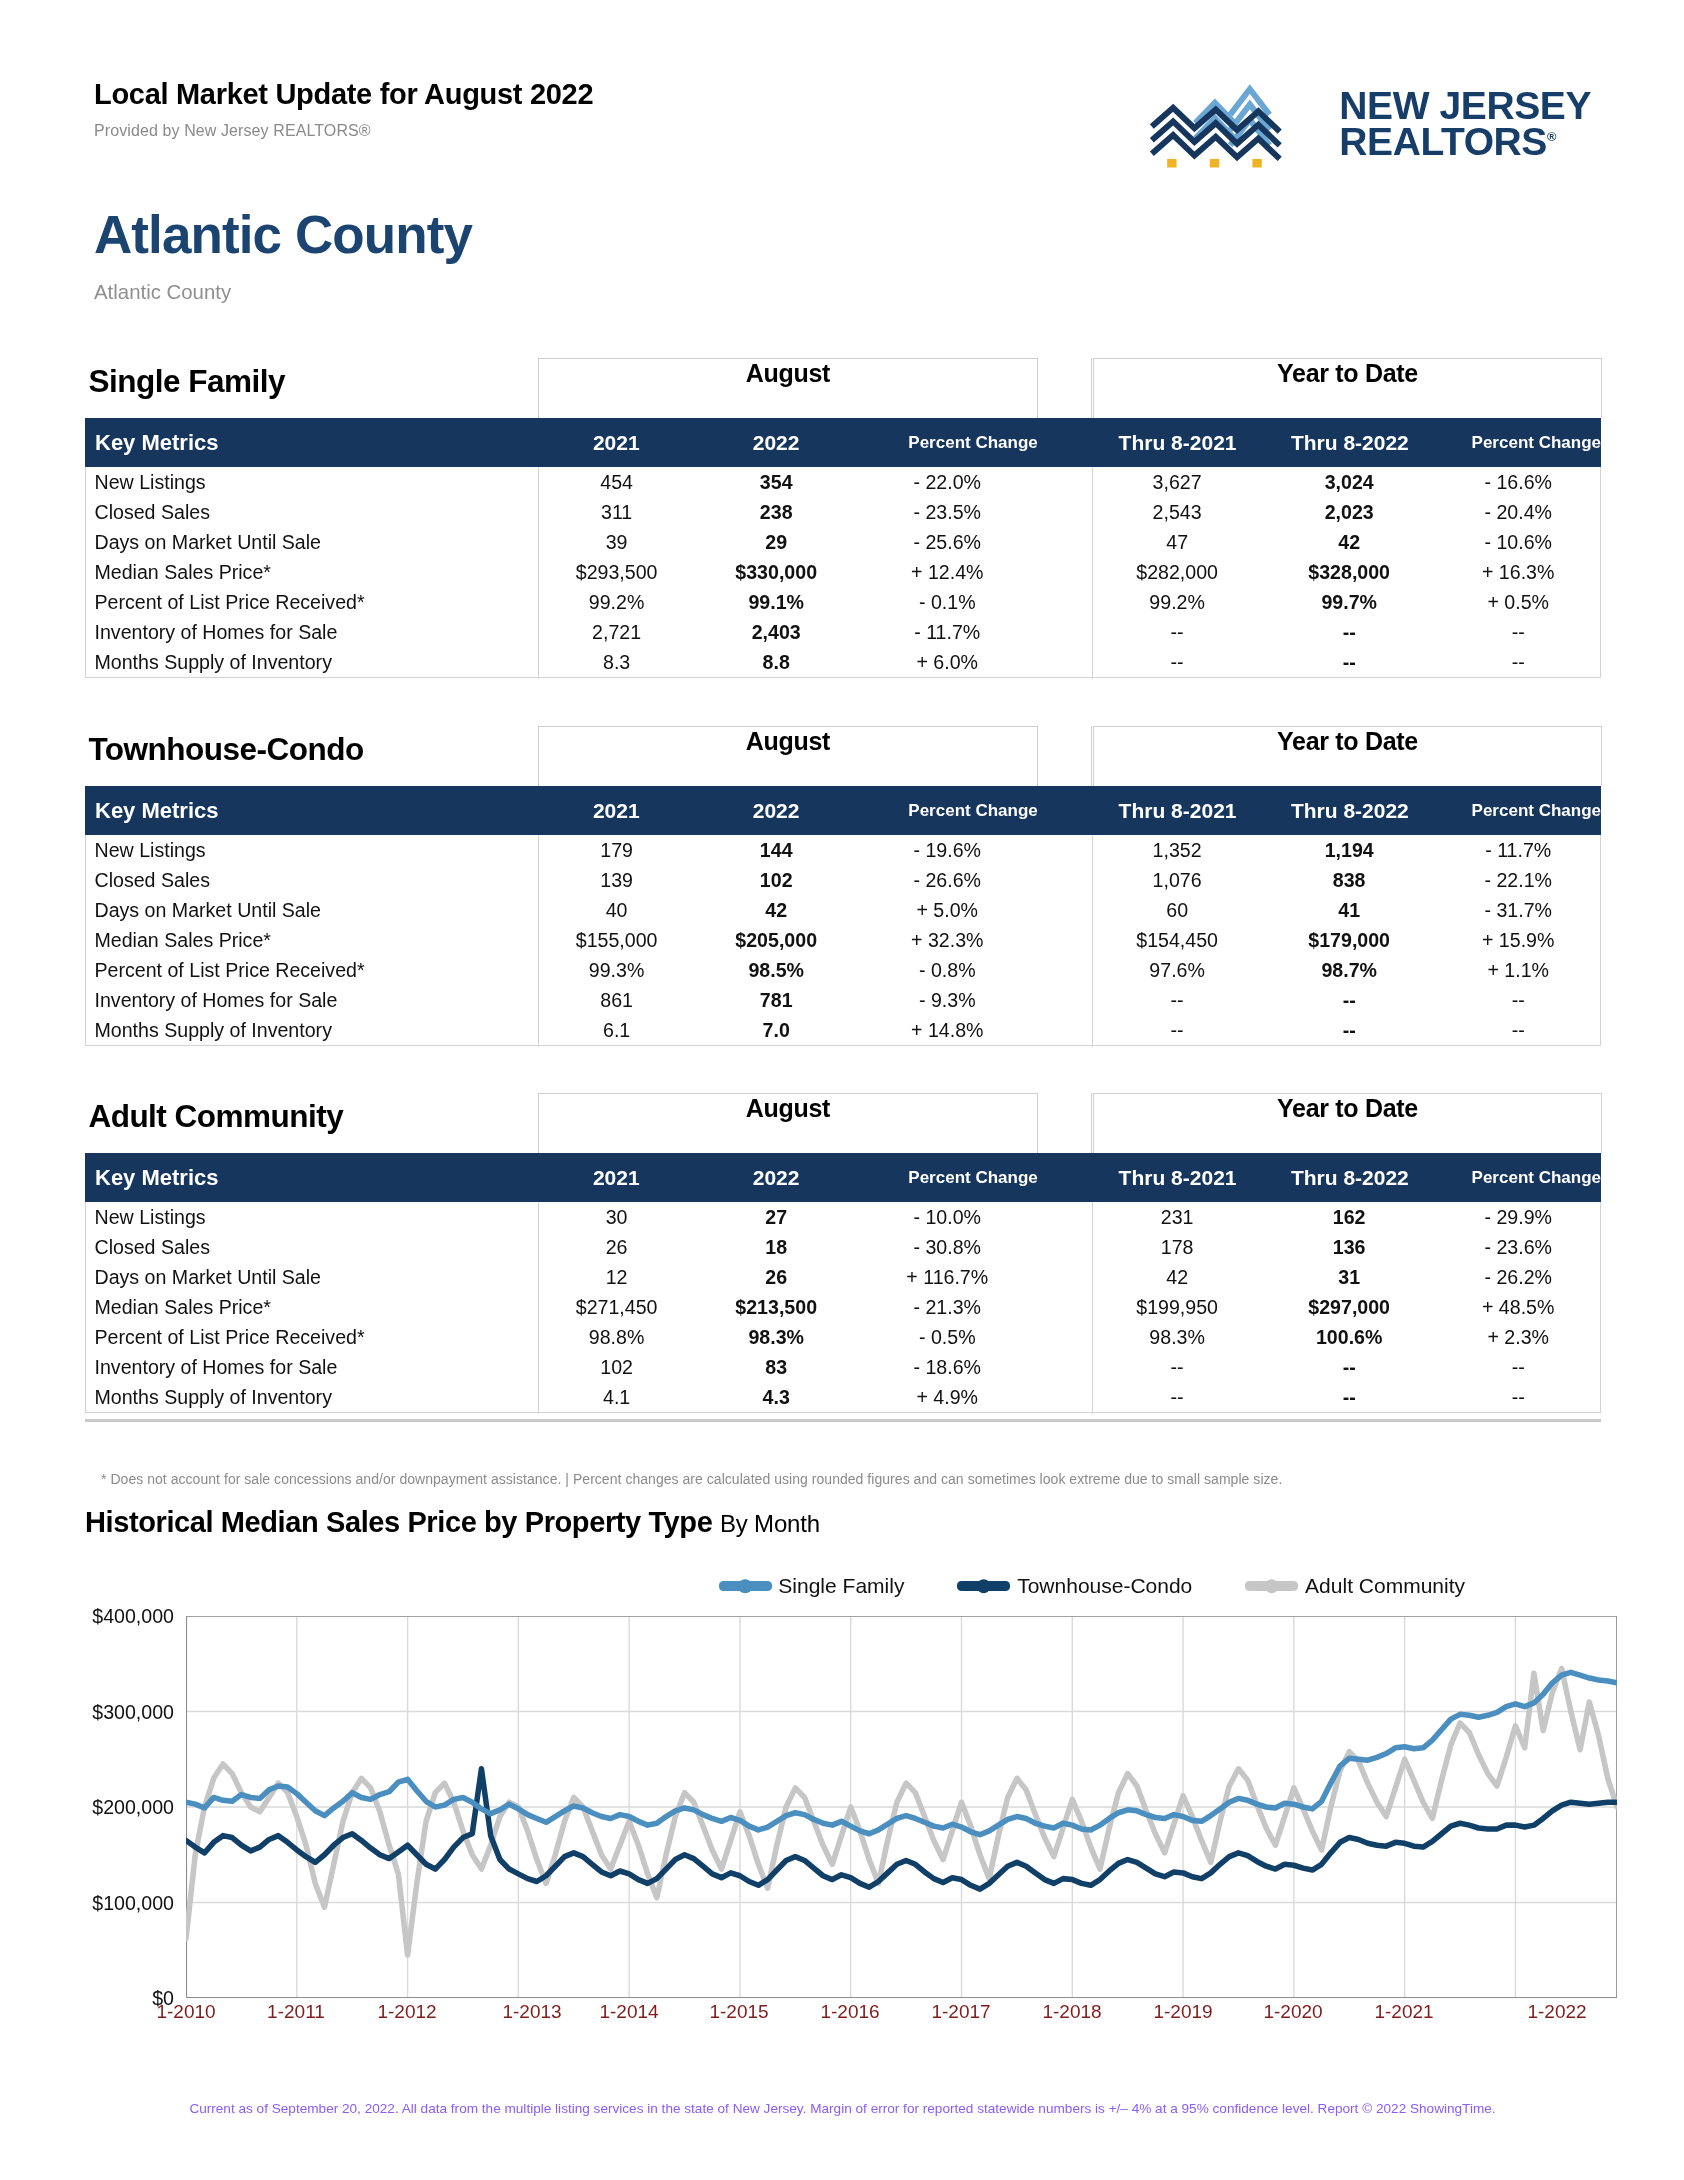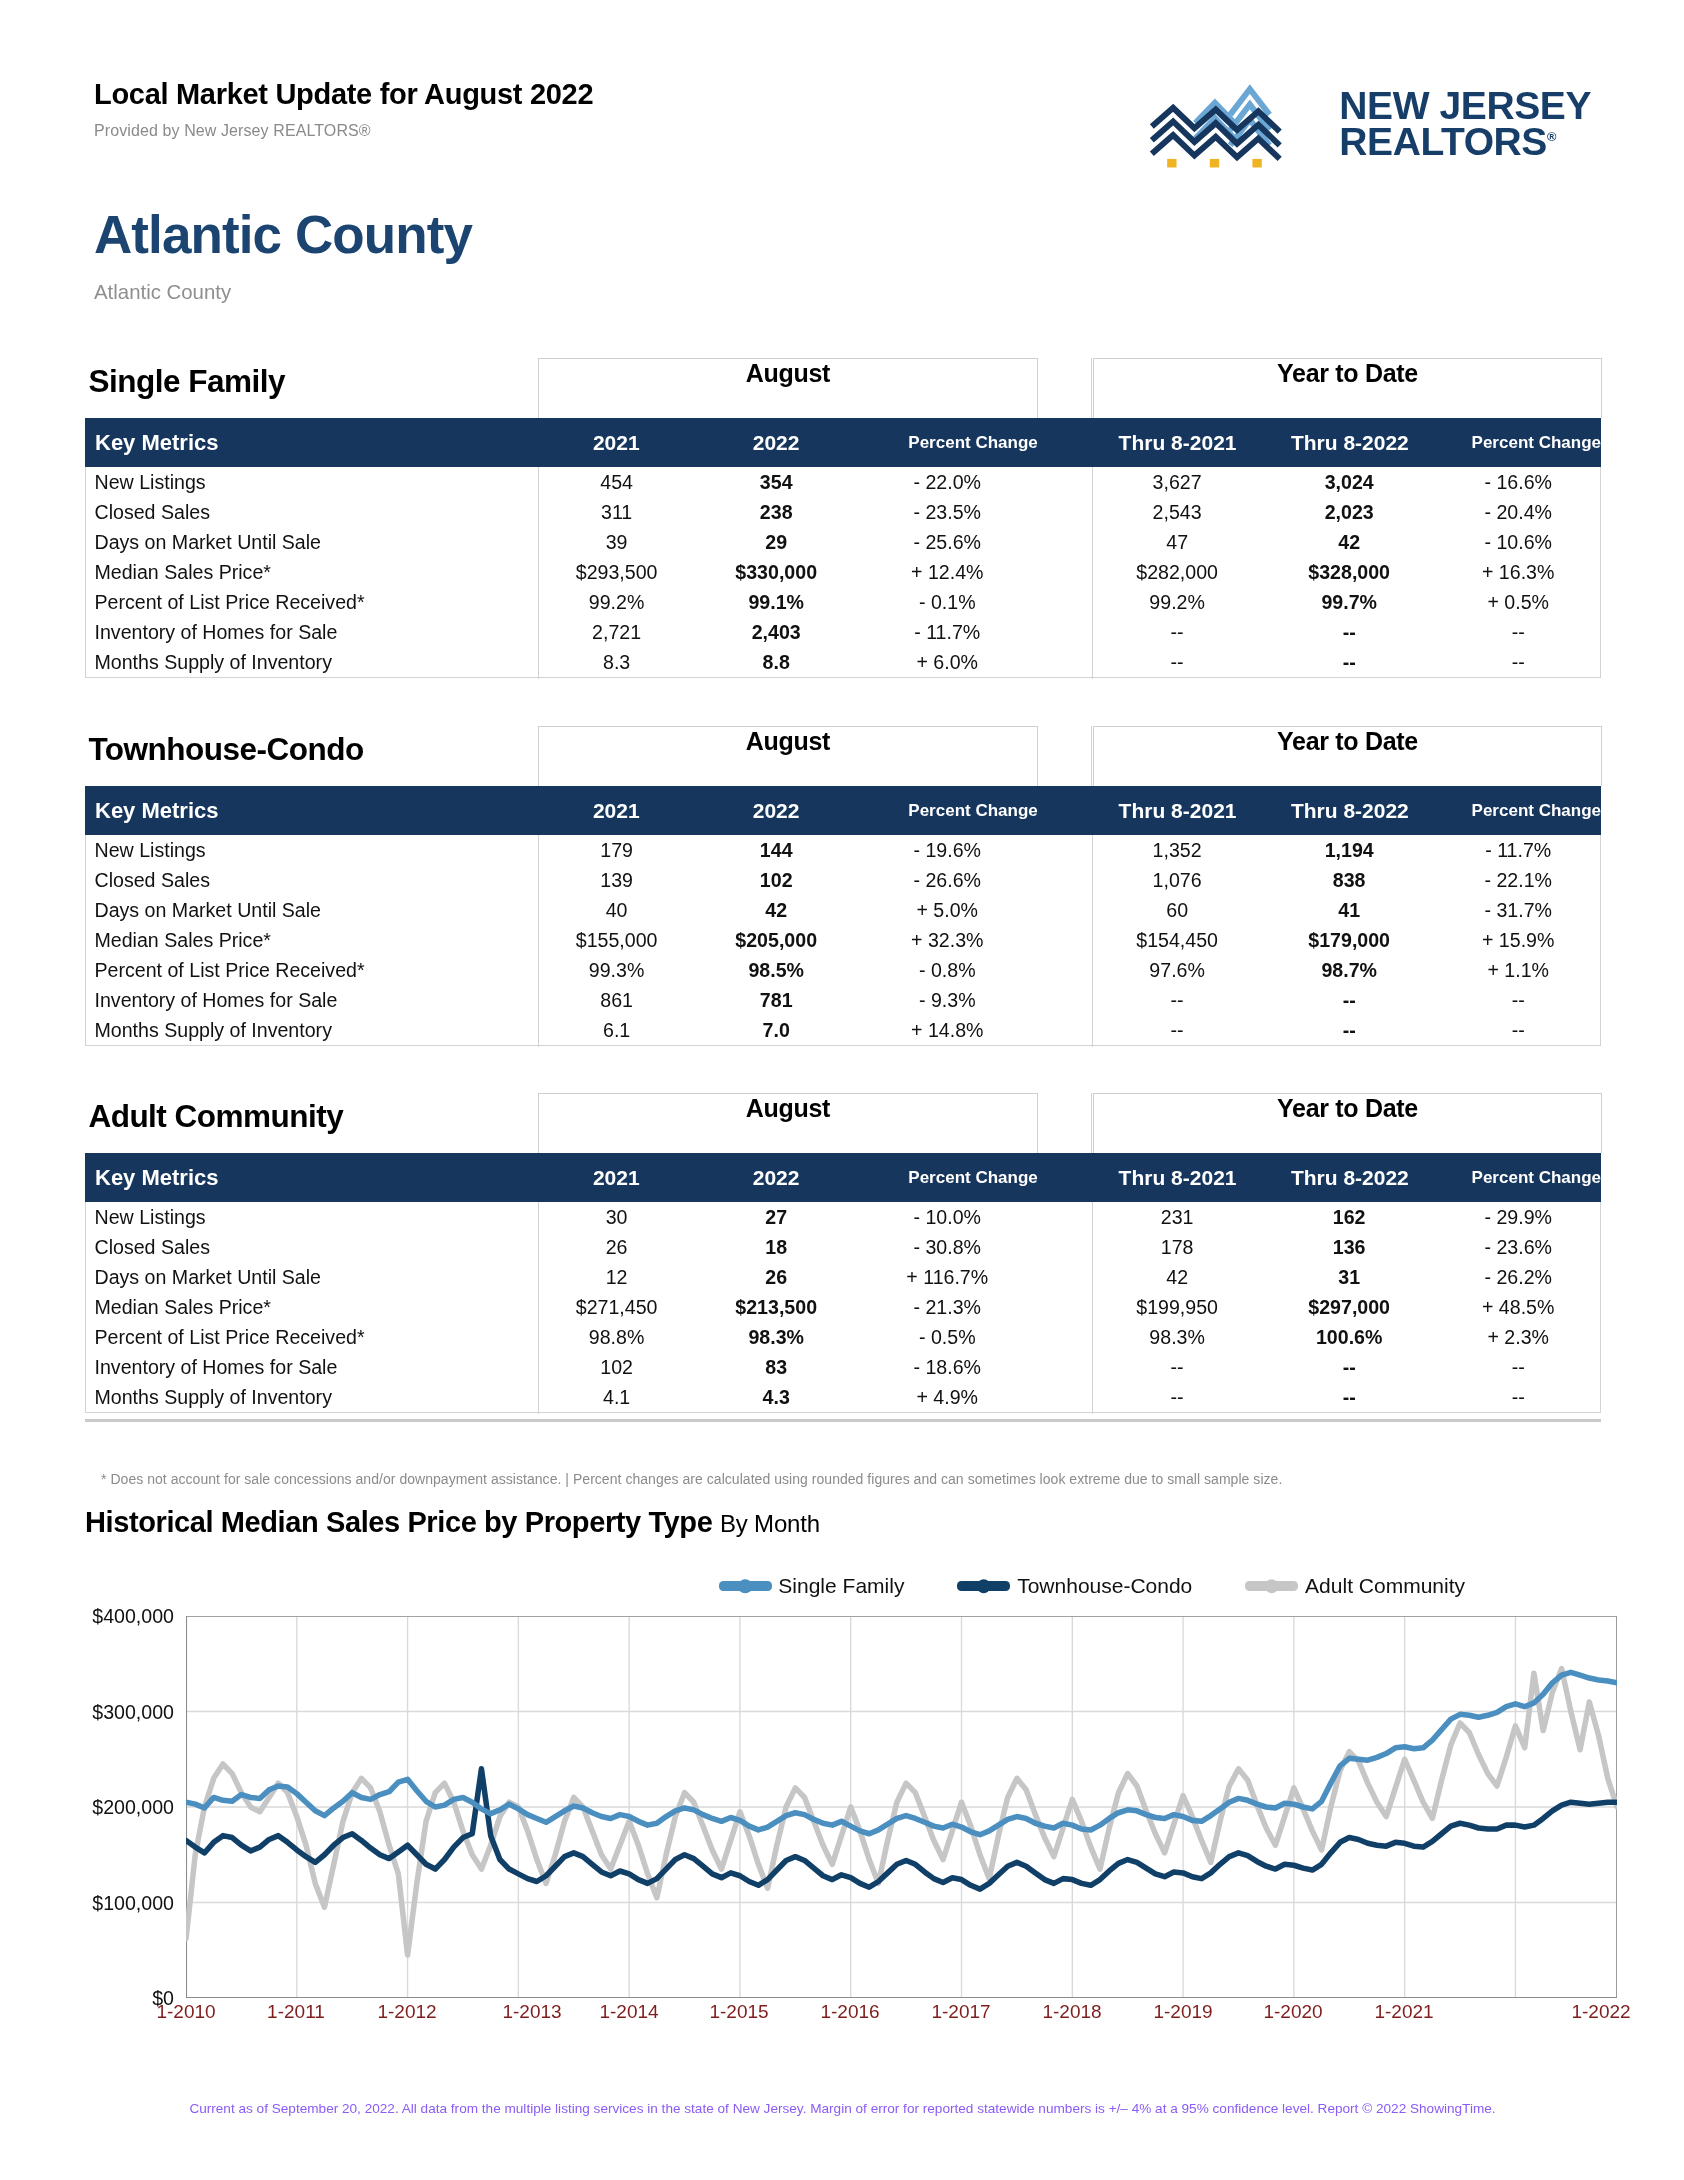--- a/index.html
+++ b/index.html
@@ -653,19 +653,19 @@
         <div class="xlabel" style="left: 322px;">1-2012</div>
         <div class="xlabel" style="left: 433px; margin-left: 14px;">1-2013</div>
         <div class="xlabel" style="left: 544px;">1-2014</div>
         <div class="xlabel" style="left: 654px;">1-2015</div>
         <div class="xlabel" style="left: 765px;">1-2016</div>
         <div class="xlabel" style="left: 876px;">1-2017</div>
         <div class="xlabel" style="left: 987px;">1-2018</div>
         <div class="xlabel" style="left: 1098px;">1-2019</div>
         <div class="xlabel" style="left: 1208px;">1-2020</div>
         <div class="xlabel" style="left: 1319px;">1-2021</div>
-        <div class="xlabel" style="left: 1516px;">1-2022</div>
+        <div class="xlabel" style="left: 1472px;">1-2022</div>
       </div>
   </div>
 
   <div class="page-footer">Current as of September 20, 2022. All data from the multiple listing services in the state of New Jersey. Margin of error for reported statewide numbers is +/– 4% at a 95% confidence level. Report © 2022 ShowingTime.</div>
 </div>
 
 
 </body></html>

